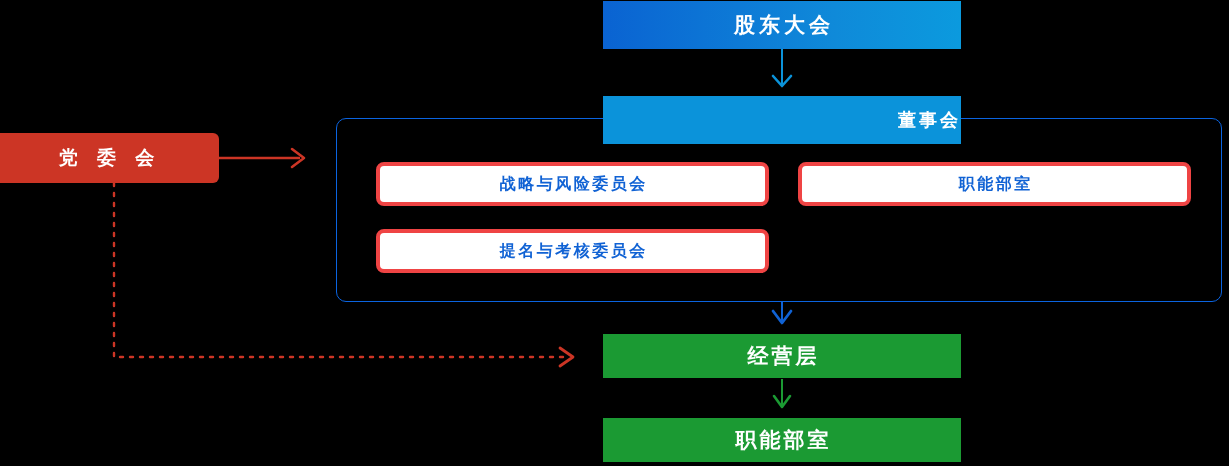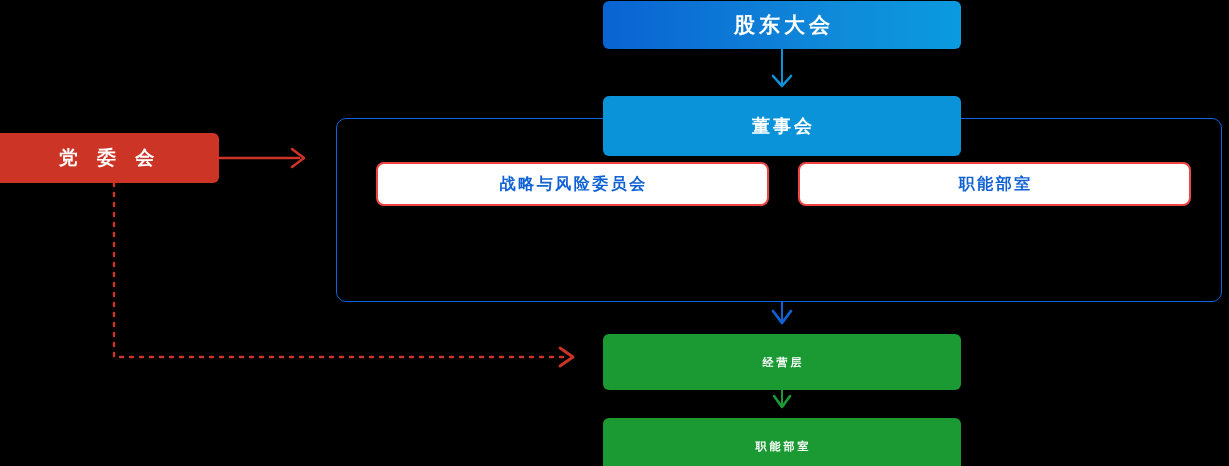--- a/index.html
+++ b/index.html
@@ -16,47 +16,48 @@
     height: 466px;
     background: #000000;
     overflow: hidden;
   }
   .node {
     position: absolute;
     display: flex;
     align-items: center;
     justify-content: center;
     box-sizing: border-box;
-    border-radius: 6px;
+    border-radius: 0;
     color: #ffffff;
     font-weight: bold;
     letter-spacing: 4px;
     text-indent: 4px;
     white-space: nowrap;
   }
   
   .node-shareholders {
     left: 603px;
     top: 1px;
     width: 358px;
     height: 48px;
     background: linear-gradient(90deg, #0a63d2 0%, #0f8ad9 65%, #0b9ade 100%);
     font-size: 21px;
   }
   
   .node-board {
     left: 603px;
     top: 96px;
     width: 358px;
-    height: 60px;
+    height: 48px;
     background: #0b93da;
     font-size: 18px;
     letter-spacing: 3px;
     text-indent: 3px;
     z-index: 3;
+    justify-content: flex-end;
   }
   
   .committee-container {
     position: absolute;
     left: 336px;
     top: 118px;
     width: 886px;
     height: 184px;
     border: 1px solid #0b64e0;
     border-radius: 10px;
@@ -70,40 +71,40 @@
     width: 815px;
     z-index: 2;
     display: grid;
     grid-template-columns: 393px 393px;
     grid-template-rows: 44px 44px;
     column-gap: 29px;
     row-gap: 23px;
   }
   .committee {
     background: #ffffff;
-    border: 2px solid #ef4444;
+    border: 4px solid #ef4444;
     border-radius: 8px;
     box-sizing: border-box;
     display: flex;
     align-items: center;
     justify-content: center;
     color: #1062d4;
     font-size: 16px;
     font-weight: bold;
     letter-spacing: 2.5px;
     text-indent: 2.5px;
     white-space: nowrap;
   }
   
   .node-green {
     left: 603px;
     width: 358px;
-    height: 56px;
+    height: 44px;
     background: #1b9a33;
-    font-size: 11px;
+    font-size: 21px;
     letter-spacing: 3px;
     text-indent: 3px;
   }
   .node-management { top: 334px; }
   .node-departments { top: 418px; }
   
   .node-party {
     left: -6px;
     top: 133px;
     width: 225px;
@@ -140,20 +141,23 @@
     <span>董事会</span>
   </div>
 
   <div class="committee-grid">
     <div class="committee">
       <span>战略与风险委员会</span>
     </div>
     <div class="committee">
       <span>职能部室</span>
     </div>
+    <div class="committee">
+      <span>提名与考核委员会</span>
+    </div>
   </div>
 
   <div class="node node-green node-management">
     <span>经营层</span>
   </div>
 
   <div class="node node-green node-departments">
     <span>职能部室</span>
   </div>
 

